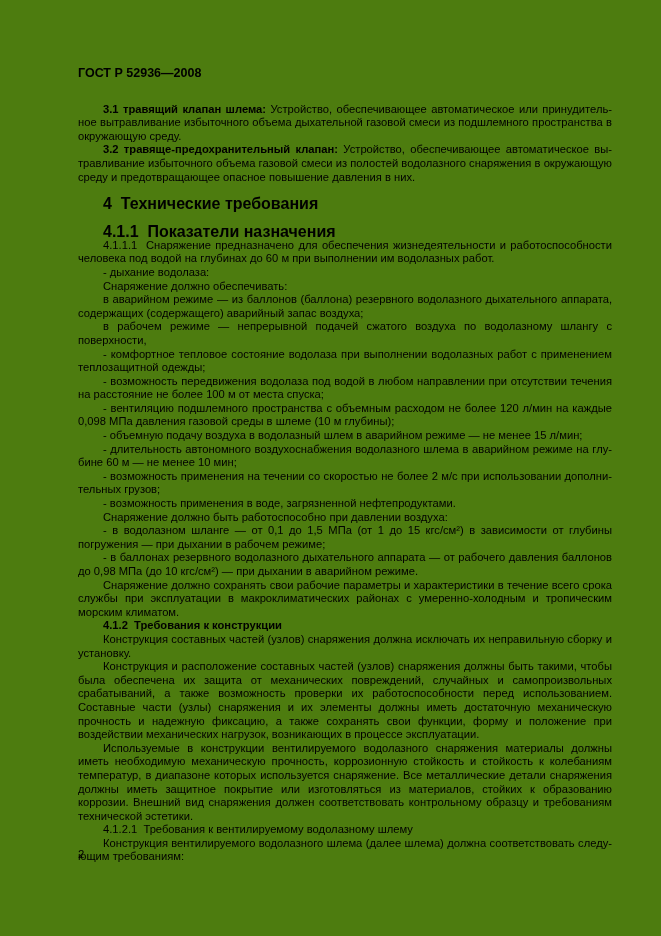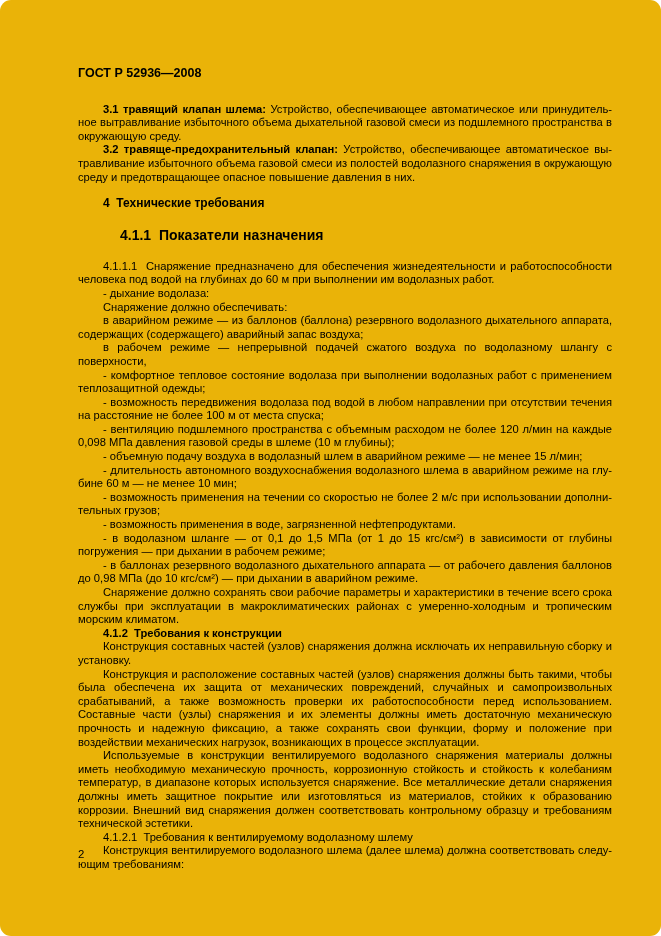--- a/index.html
+++ b/index.html
@@ -4,62 +4,61 @@
 <style>
   html, body {
     margin: 0;
     padding: 0;
     background: #ffffff;
   }
   .page {
     position: relative;
     width: 661px;
     height: 936px;
-    background: #eab308;
+    background: #4d7c0f;
     overflow: hidden;
     box-sizing: border-box;
     padding: 67px 49px 0 78px;
     font-family: "Liberation Sans", "DejaVu Sans", sans-serif;
     font-size: 11.2px;
     line-height: 13.6px;
     color: #000000;
-    border-radius: 11px;
   }
   .doc-header {
     font-weight: bold;
     font-size: 12.5px;
     line-height: 13.6px;
     margin: 0 0 22px 0;
   }
   .para {
     margin: 0;
     text-align: justify;
     text-indent: 25px;
     hyphens: manual;
   }
   .b { font-weight: bold; }
   .h-main {
     font-weight: bold;
-    font-size: 12px;
+    font-size: 16px;
     line-height: 17px;
     margin: 11px 0 13px 0;
     padding-left: 25px;
   }
   .h-sub {
     font-weight: bold;
     font-size: 11.4px;
     line-height: 13.6px;
     margin: 0 0 4px 0;
     padding-left: 25px;
   }
   .h-sub2 {
     font-weight: bold;
-    font-size: 14px;
+    font-size: 16px;
     line-height: 13.6px;
-    margin: 17px;
+    margin: 0;
     padding-left: 25px;
   }
   .page-number {
     position: absolute;
     left: 78px;
     top: 848px;
     font-size: 11.4px;
   }
 </style>
 </head>
@@ -83,20 +82,21 @@
   <p class="para">Снаряжение должно обеспечивать:</p>
   <p class="para">в аварийном режиме — из баллонов (баллона) резервного водолазного дыхательного аппарата, содержащих (содержащего) аварийный запас воздуха;</p>
   <p class="para">в рабочем режиме — непрерывной подачей сжатого воздуха по водолазному шлангу с поверхности,</p>
   <p class="para">- комфортное тепловое состояние водолаза при выполнении водолазных работ с применением теплозащитной одежды;</p>
   <p class="para">- возможность передвижения водолаза под водой в любом направлении при отсутствии течения на расстояние не более 100 м от места спуска;</p>
   <p class="para">- вентиляцию подшлемного пространства с объемным расходом не более 120 л/мин на каждые 0,098 МПа давления газовой среды в шлеме (10 м глубины);</p>
   <p class="para">- объемную подачу воздуха в водолазный шлем в аварийном режиме — не менее 15 л/мин;</p>
   <p class="para">- длительность автономного воздухоснабжения водолазного шлема в аварийном режиме на глу­бине 60 м — не менее 10 мин;</p>
   <p class="para">- возможность применения на течении со скоростью не более 2 м/с при использовании дополни­тельных грузов;</p>
   <p class="para">- возможность применения в воде, загрязненной нефтепродуктами.</p>
+  <p class="para">Снаряжение должно быть работоспособно при давлении воздуха:</p>
   <p class="para">- в водолазном шланге — от 0,1 до 1,5 МПа (от 1 до 15 кгс/см²) в зависимости от глубины погруже­ния — при дыхании в рабочем режиме;</p>
   <p class="para">- в баллонах резервного водолазного дыхательного аппарата — от рабочего давления баллонов до 0,98 МПа (до 10 кгс/см²) — при дыхании в аварийном режиме.</p>
   <p class="para">Снаряжение должно сохранять свои рабочие параметры и характеристики в течение всего срока службы при эксплуатации в макроклиматических районах с умеренно-холодным и тропическим морским климатом.</p>
   <p class="para b">4.1.2&nbsp; Требования к конструкции</p>
   <p class="para">Конструкция составных частей (узлов) снаряжения должна исключать их неправильную сборку и установку.</p>
   <p class="para">Конструкция и расположение составных частей (узлов) снаряжения должны быть такими, чтобы была обеспечена их защита от механических повреждений, случайных и самопроизвольных срабатыва­ний, а также возможность проверки их работоспособности перед использованием. Составные части (узлы) снаряжения и их элементы должны иметь достаточную механическую прочность и надежную фиксацию, а также сохранять свои функции, форму и положение при воздействии механических нагрузок, возникающих в процессе эксплуатации.</p>
   <p class="para">Используемые в конструкции вентилируемого водолазного снаряжения материалы должны иметь необходимую механическую прочность, коррозионную стойкость и стойкость к колебаниям температур, в диапазоне которых используется снаряжение. Все металлические детали снаряжения должны иметь защитное покрытие или изготовляться из материалов, стойких к образованию коррозии. Внешний вид снаряжения должен соответствовать контрольному образцу и требованиям технической эстетики.</p>
   <p class="para">4.1.2.1&nbsp; Требования к вентилируемому водолазному шлему</p>
   <p class="para">Конструкция вентилируемого водолазного шлема (далее шлема) должна соответствовать следу­ющим требованиям:</p>
 

